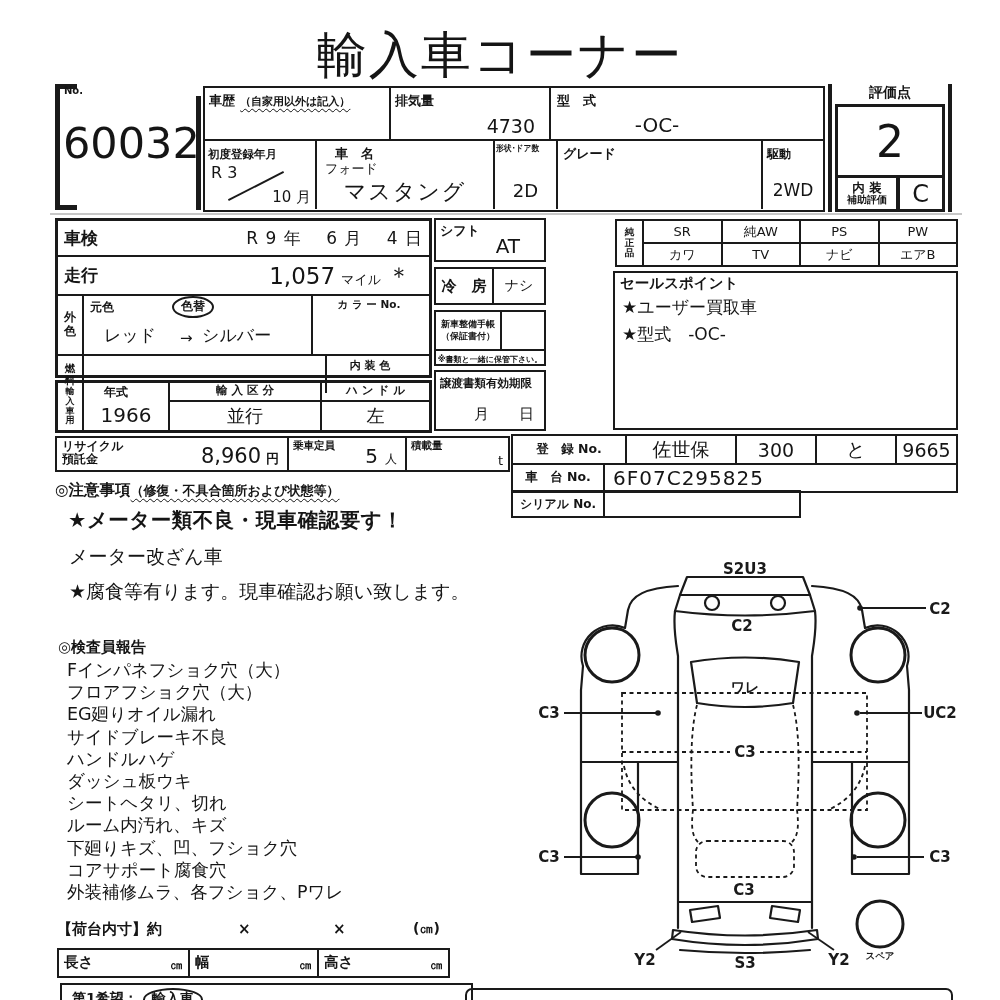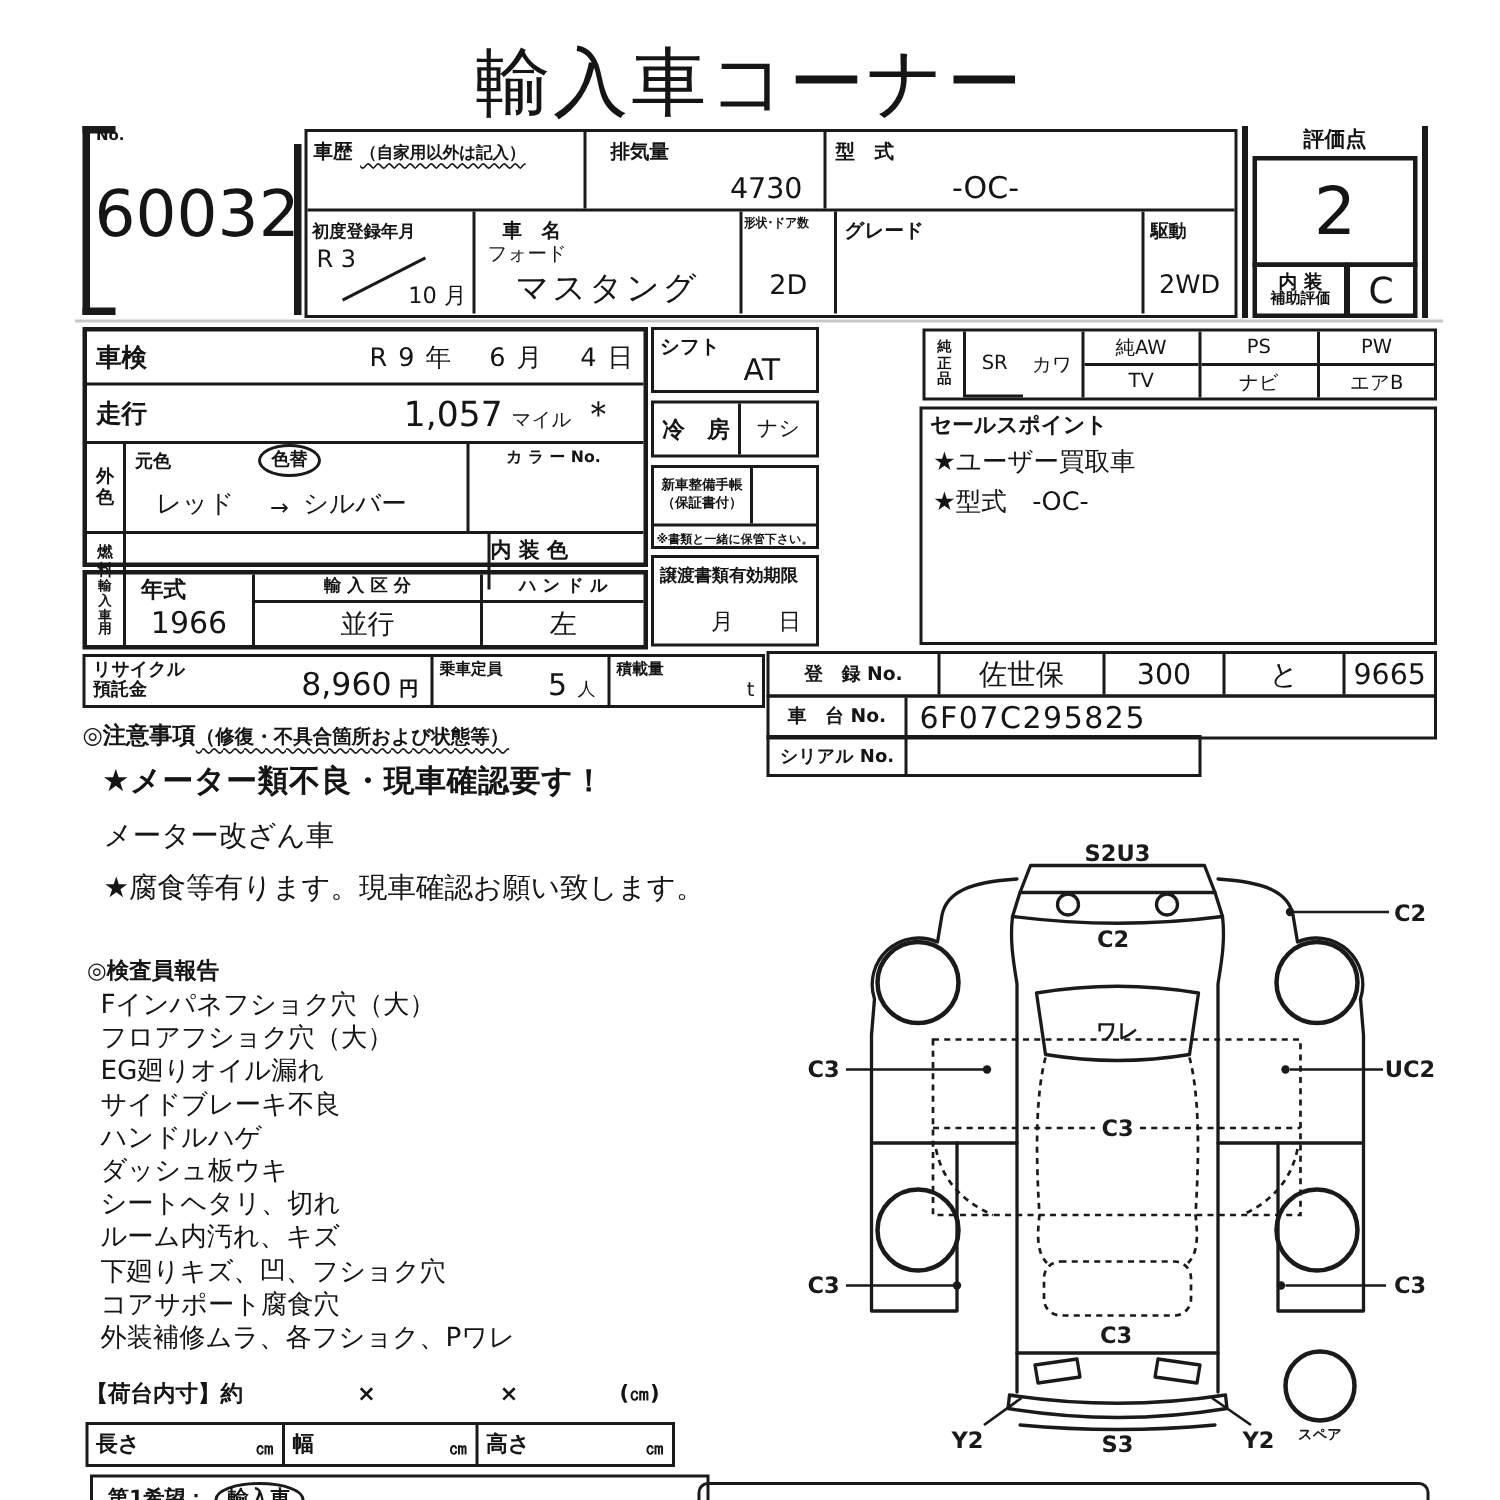--- a/index.html
+++ b/index.html
@@ -35,21 +35,21 @@
     <div class="abs bold" style="left:9px;top:1px;font-size:10px;">No.</div>
     <div class="abs" style="left:8px;top:34px;width:130px;text-align:center;font-size:43px;">60032</div>
   </div>
 
   <div class="abs b" style="left:203px;top:86px;width:622px;height:126px;">
     <div class="row" style="height:53px;border-bottom:2.5px solid #1a1a1a;">
       <div class="cell vr" style="width:186px;padding:2px 4px;">
         <span class="lbl" style="font-size:13px;">車歴</span>
         <span class="lbl wavy" style="font-size:11px;font-family:Liberation Serif, serif;">（自家用以外は記入）</span>
       </div>
-      <div class="cell vr" style="width:160px;padding:2px 16px;">
+      <div class="cell vr" style="width:160px;padding:2px 4px;">
         <span class="lbl" style="font-size:13px;">排気量</span>
         <div class="abs" style="right:14px;bottom:2px;font-size:19px;">4730</div>
       </div>
       <div class="cell" style="flex:1;padding:2px 6px;">
         <span class="lbl" style="font-size:13px;">型　式</span>
         <div class="abs" style="left:0;right:60px;bottom:2px;text-align:center;font-size:20px;">-OC-</div>
       </div>
     </div>
     <div class="row" style="height:68px;">
       <div class="cell vr" style="width:112px;padding:2px 3px;">
@@ -119,31 +119,31 @@
       <div class="cell" style="width:118px;border-left:2px solid #1a1a1a;">
         <div class="abs lbl" style="left:0;right:4px;top:2px;font-size:10.5px;text-align:center;">カ ラ ー No.</div>
       </div>
     </div>
     <div class="row" style="flex:1;height:37px;">
       <div class="cell vr stack lbl" style="width:26px;font-size:10.5px;">
         <span style="width:11px;word-break:break-all;line-height:1.1;text-align:center;">燃料</span>
       </div>
       <div class="cell" style="flex:1;"></div>
       <div class="cell" style="width:104px;border-left:2px solid #1a1a1a;">
-        <div class="abs lbl" style="left:0;right:16px;top:2px;font-size:14px;">内 装 色</div>
+        <div class="abs lbl" style="left:0;right:16px;top:2px;font-size:11px;text-align:center;">内 装 色</div>
       </div>
     </div>
   </div>
 
   <div class="abs b3 row" style="left:55px;top:380px;width:377px;height:53px;">
     <div class="cell vr stack lbl" style="width:26px;font-size:9px;">
       <span style="width:10px;word-break:break-all;line-height:1.1;text-align:center;">輸入車用</span>
     </div>
     <div class="cell vr" style="width:86px;">
-      <div class="abs lbl" style="left:10px;top:1px;font-size:15px;">年式</div>
+      <div class="abs lbl" style="left:20px;top:1px;font-size:12px;">年式</div>
       <div class="abs" style="left:0;right:0;bottom:3px;text-align:center;font-size:20px;">1966</div>
     </div>
     <div class="cell vr" style="width:152px;display:flex;flex-direction:column;">
       <div class="lbl" style="height:17px;border-bottom:2px solid #1a1a1a;font-size:11.5px;text-align:center;">輸 入 区 分</div>
       <div class="ctr" style="flex:1;font-size:18px;">並行</div>
     </div>
     <div class="cell" style="flex:1;display:flex;flex-direction:column;">
       <div class="lbl" style="height:17px;border-bottom:2px solid #1a1a1a;font-size:11.5px;text-align:center;">ハ ン ド ル</div>
       <div class="ctr" style="flex:1;font-size:18px;">左</div>
     </div>
@@ -169,21 +169,21 @@
   </div>
   <div class="abs b" style="left:434px;top:370px;width:112px;height:61px;">
     <div class="abs lbl" style="left:4px;top:4px;font-size:11.5px;">譲渡書類有効期限</div>
     <div class="abs" style="right:10px;bottom:5px;font-size:15px;">月　　日</div>
   </div>
 
   <div class="abs b row" style="left:615px;top:219px;width:343px;height:48px;">
     <div class="vr stack lbl" style="width:25px;font-size:9.5px;">
       <span style="width:10px;word-break:break-all;line-height:1.1;text-align:center;">純正品</span>
     </div>
-    <div class="cell vr" style="flex:1;display:flex;">
+    <div class="cell vr" style="flex:1;display:flex;flex-direction:column;">
       <div class="ctr" style="flex:1;border-bottom:2px solid #1a1a1a;font-size:13px;">SR</div>
       <div class="ctr" style="flex:1;font-size:13px;">カワ</div>
     </div>
     <div class="cell vr" style="flex:1;display:flex;flex-direction:column;">
       <div class="ctr" style="flex:1;border-bottom:2px solid #1a1a1a;font-size:13px;">純AW</div>
       <div class="ctr" style="flex:1;font-size:13px;">TV</div>
     </div>
     <div class="cell vr" style="flex:1;display:flex;flex-direction:column;">
       <div class="ctr" style="flex:1;border-bottom:2px solid #1a1a1a;font-size:13px;">PS</div>
       <div class="ctr" style="flex:1;font-size:13px;">ナビ</div>

